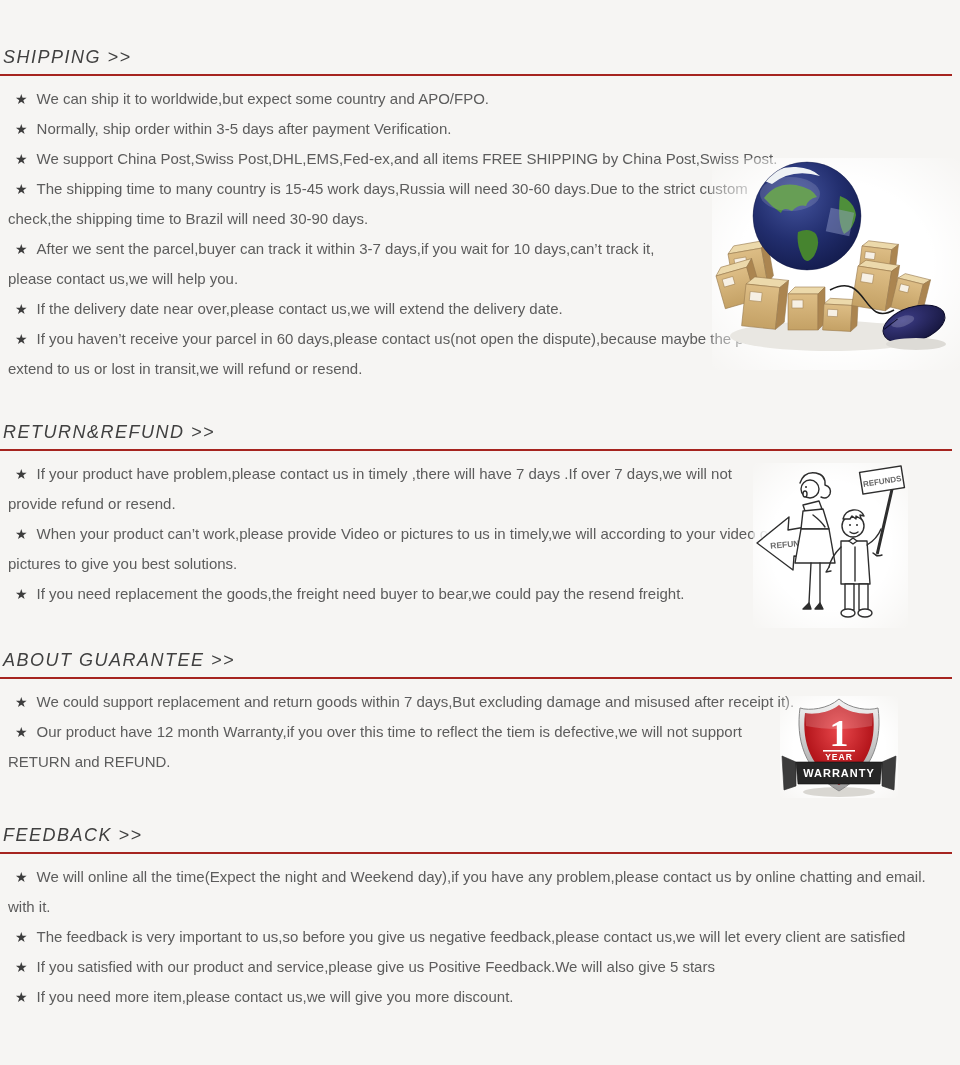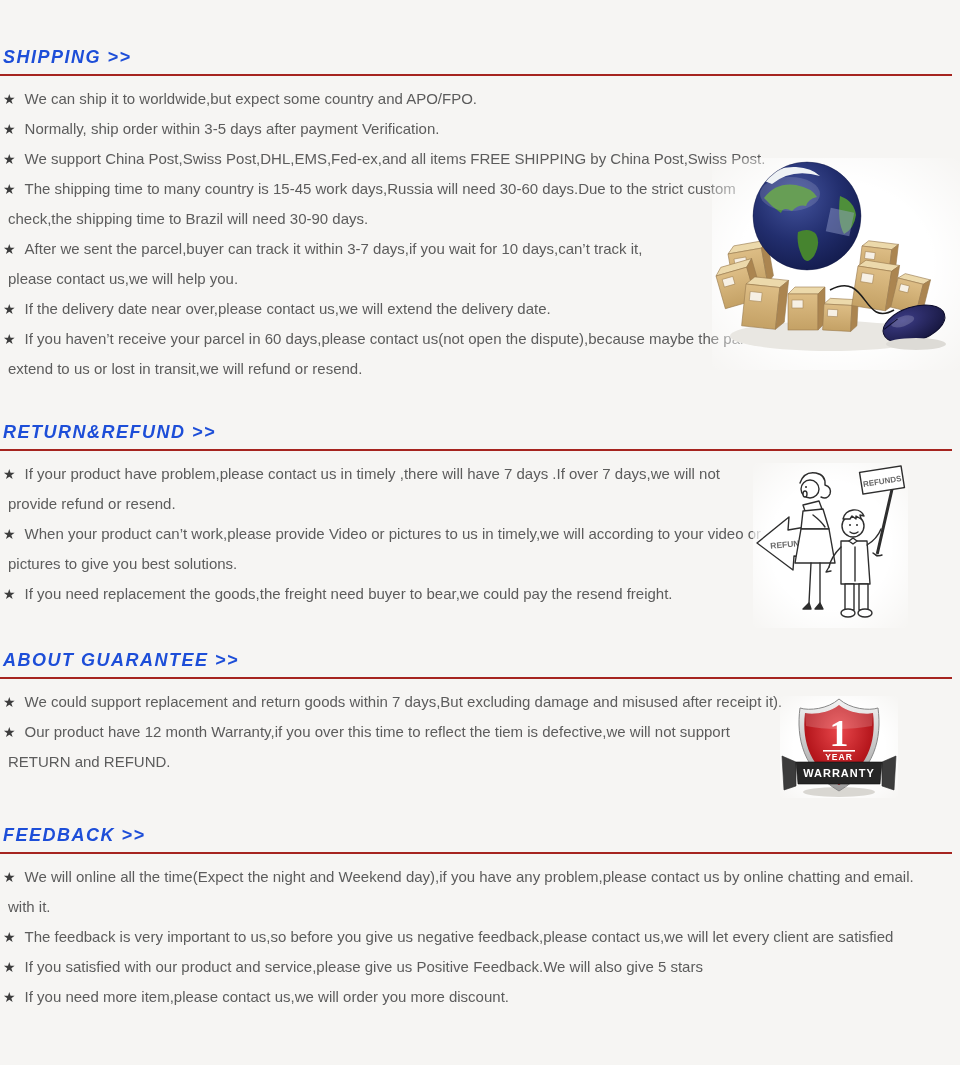--- a/index.html
+++ b/index.html
@@ -11,30 +11,30 @@
     overflow:hidden;
   }
   .page{position:relative;width:960px;height:1065px;padding-top:46px;box-sizing:border-box;}
   .policy-section{position:relative;}
   .sec-return{margin-top:37px;}
   .sec-guarantee{margin-top:40px;}
   .sec-feedback{margin-top:47px;}
   .section-title{
     margin:0 0 0 3px;
     font-size:18px;
-    font-weight:bold;
+    font-weight:normal;
     font-style:italic;
     letter-spacing:1.5px;
-    color:#1d4ed8;
+    color:#404040;
     line-height:23px;
     font-family:"Liberation Sans", sans-serif;
   }
   .rule{height:2px;background:#a6241f;margin:5px 8px 0 0;}
   .bullets{margin-top:8px;font-size:15px;color:#5c5c5c;}
-  .line{line-height:30px;white-space:nowrap;padding-left:3px;}
+  .line{line-height:30px;white-space:nowrap;padding-left:15px;}
   .line.cont{padding-left:8px;}
   .star{color:#3d3d3d;margin-right:9px;font-size:14px;}
   .img-wrap{position:absolute;background:radial-gradient(ellipse at center,#ffffff 55%,rgba(255,255,255,0) 100%);}
   .img-globe{left:712px;top:158px;width:248px;height:212px;}
   .img-cartoon{left:753px;top:463px;width:155px;height:165px;}
   .img-badge{left:780px;top:696px;width:118px;height:102px;}
   svg{display:block;}
 </style>
 </head>
 <body>
@@ -81,21 +81,21 @@
   </section>
 
   <section class="policy-section sec-feedback">
     <h2 class="section-title">FEEDBACK &gt;&gt;</h2>
     <div class="rule"></div>
     <div class="bullets">
         <div class="line"><span class="star">★</span><span>We will online all the time(Expect the night and Weekend day),if you have any problem,please contact us by online chatting and email.</span></div>
         <div class="line cont"><span>with it.</span></div>
         <div class="line"><span class="star">★</span><span>The feedback is very important to us,so before you give us negative feedback,please contact us,we will let every client are satisfied</span></div>
         <div class="line"><span class="star">★</span><span>If you satisfied with our product and service,please give us Positive Feedback.We will also give 5 stars</span></div>
-        <div class="line"><span class="star">★</span><span>If you need more item,please contact us,we will order you more discount.</span></div>
+        <div class="line"><span class="star">★</span><span>If you need more item,please contact us,we will give you more discount.</span></div>
       </div>
   </section>
 
   <div class="img-wrap img-globe">
     <svg width="248" height="212" viewBox="0 0 248 212">
       <defs>
         <radialGradient id="ocean" cx="40%" cy="32%" r="75%">
           <stop offset="0%" stop-color="#44549e"></stop>
           <stop offset="55%" stop-color="#222e6e"></stop>
           <stop offset="100%" stop-color="#121a4a"></stop>

